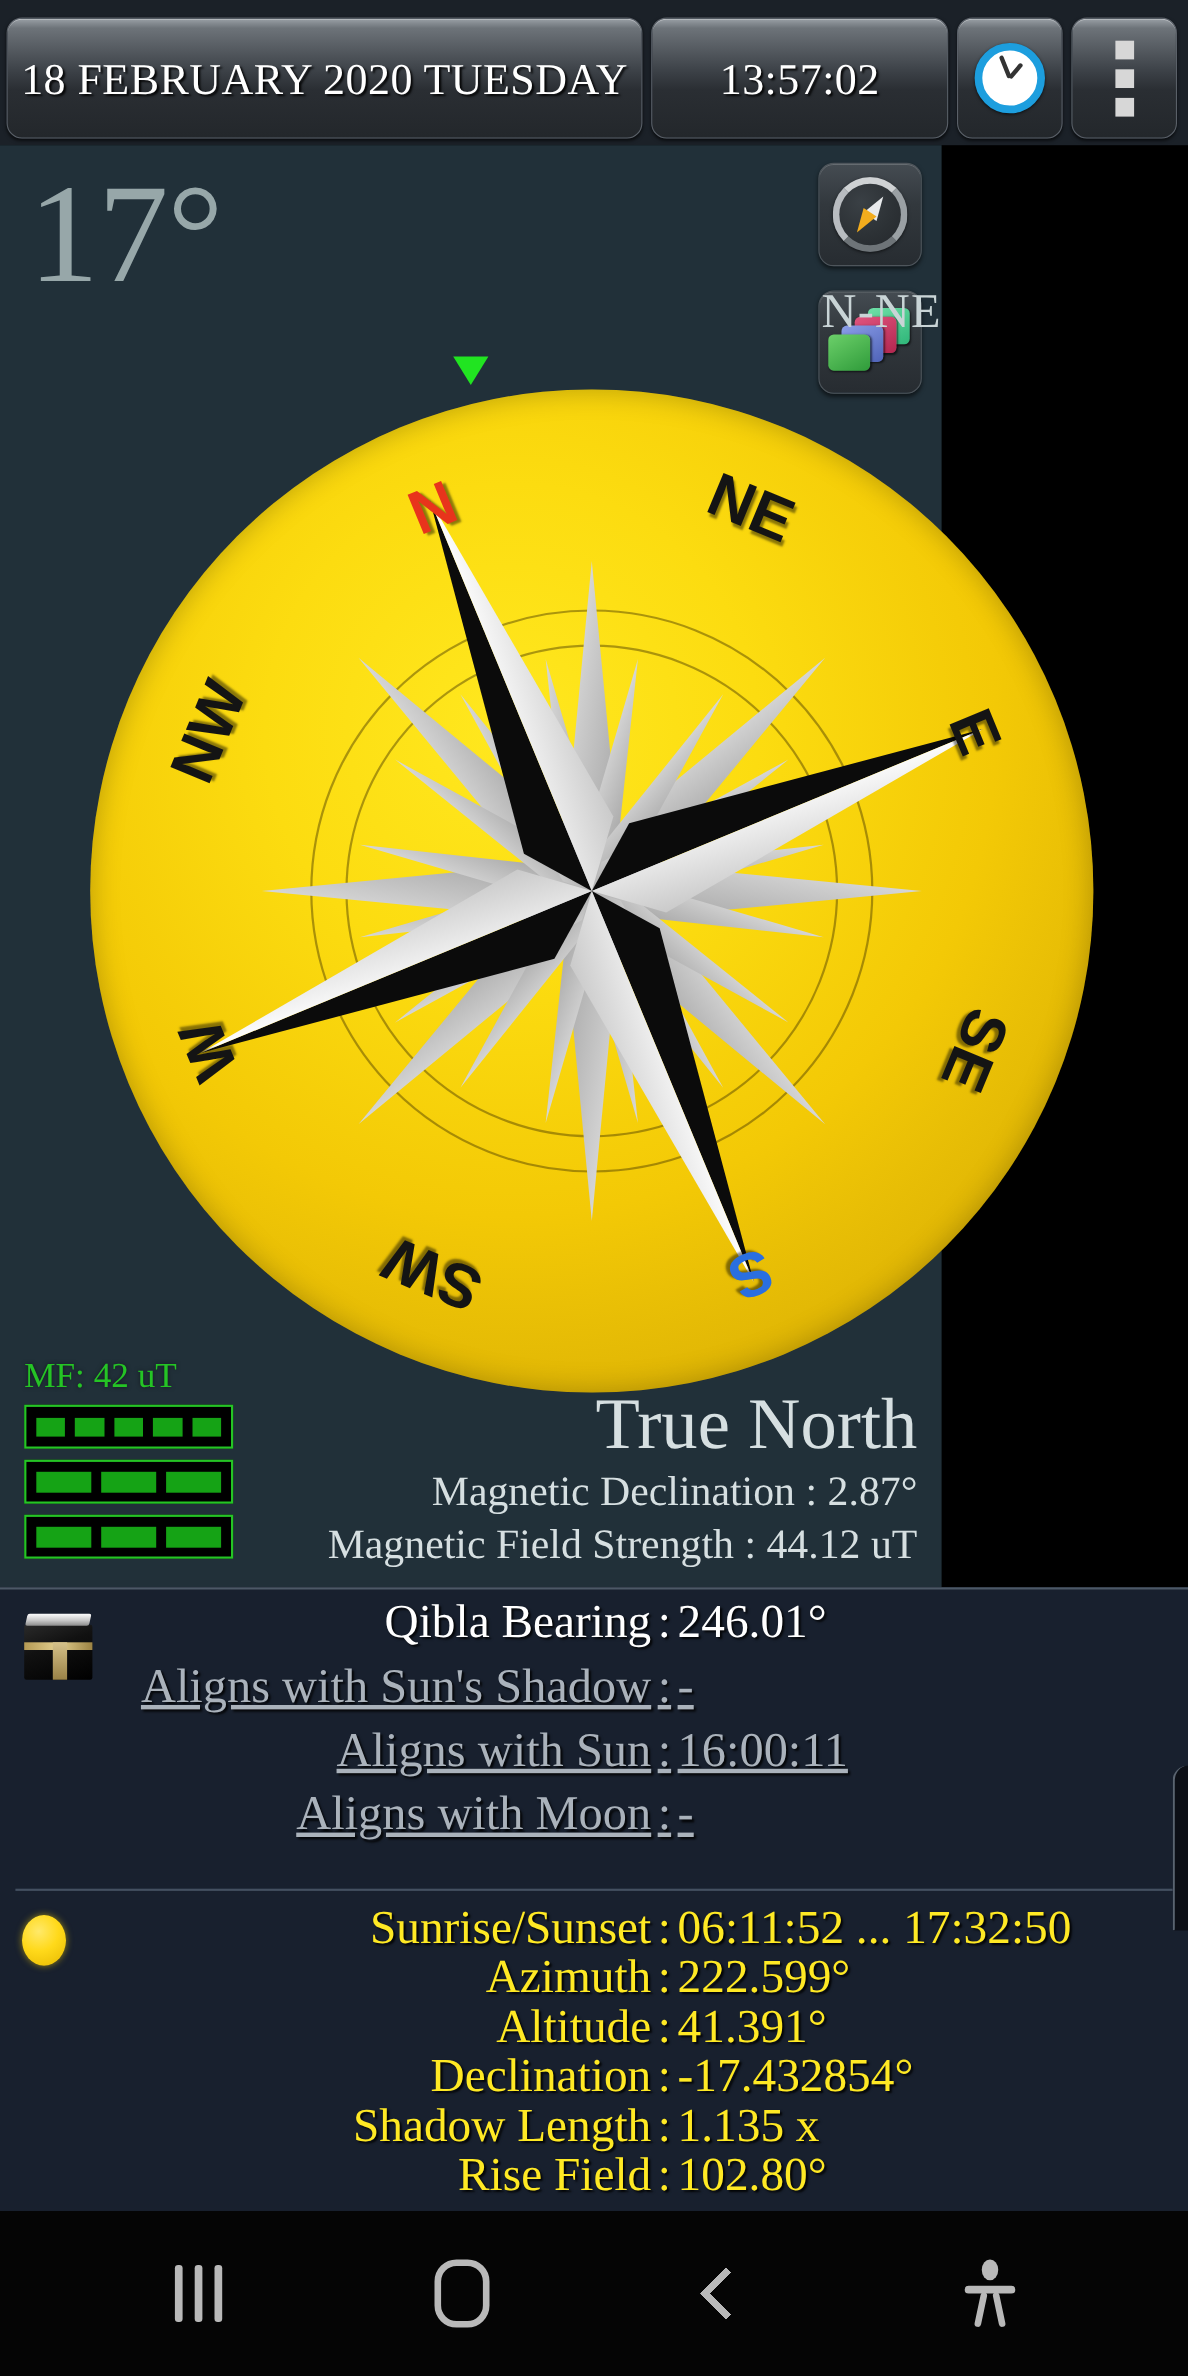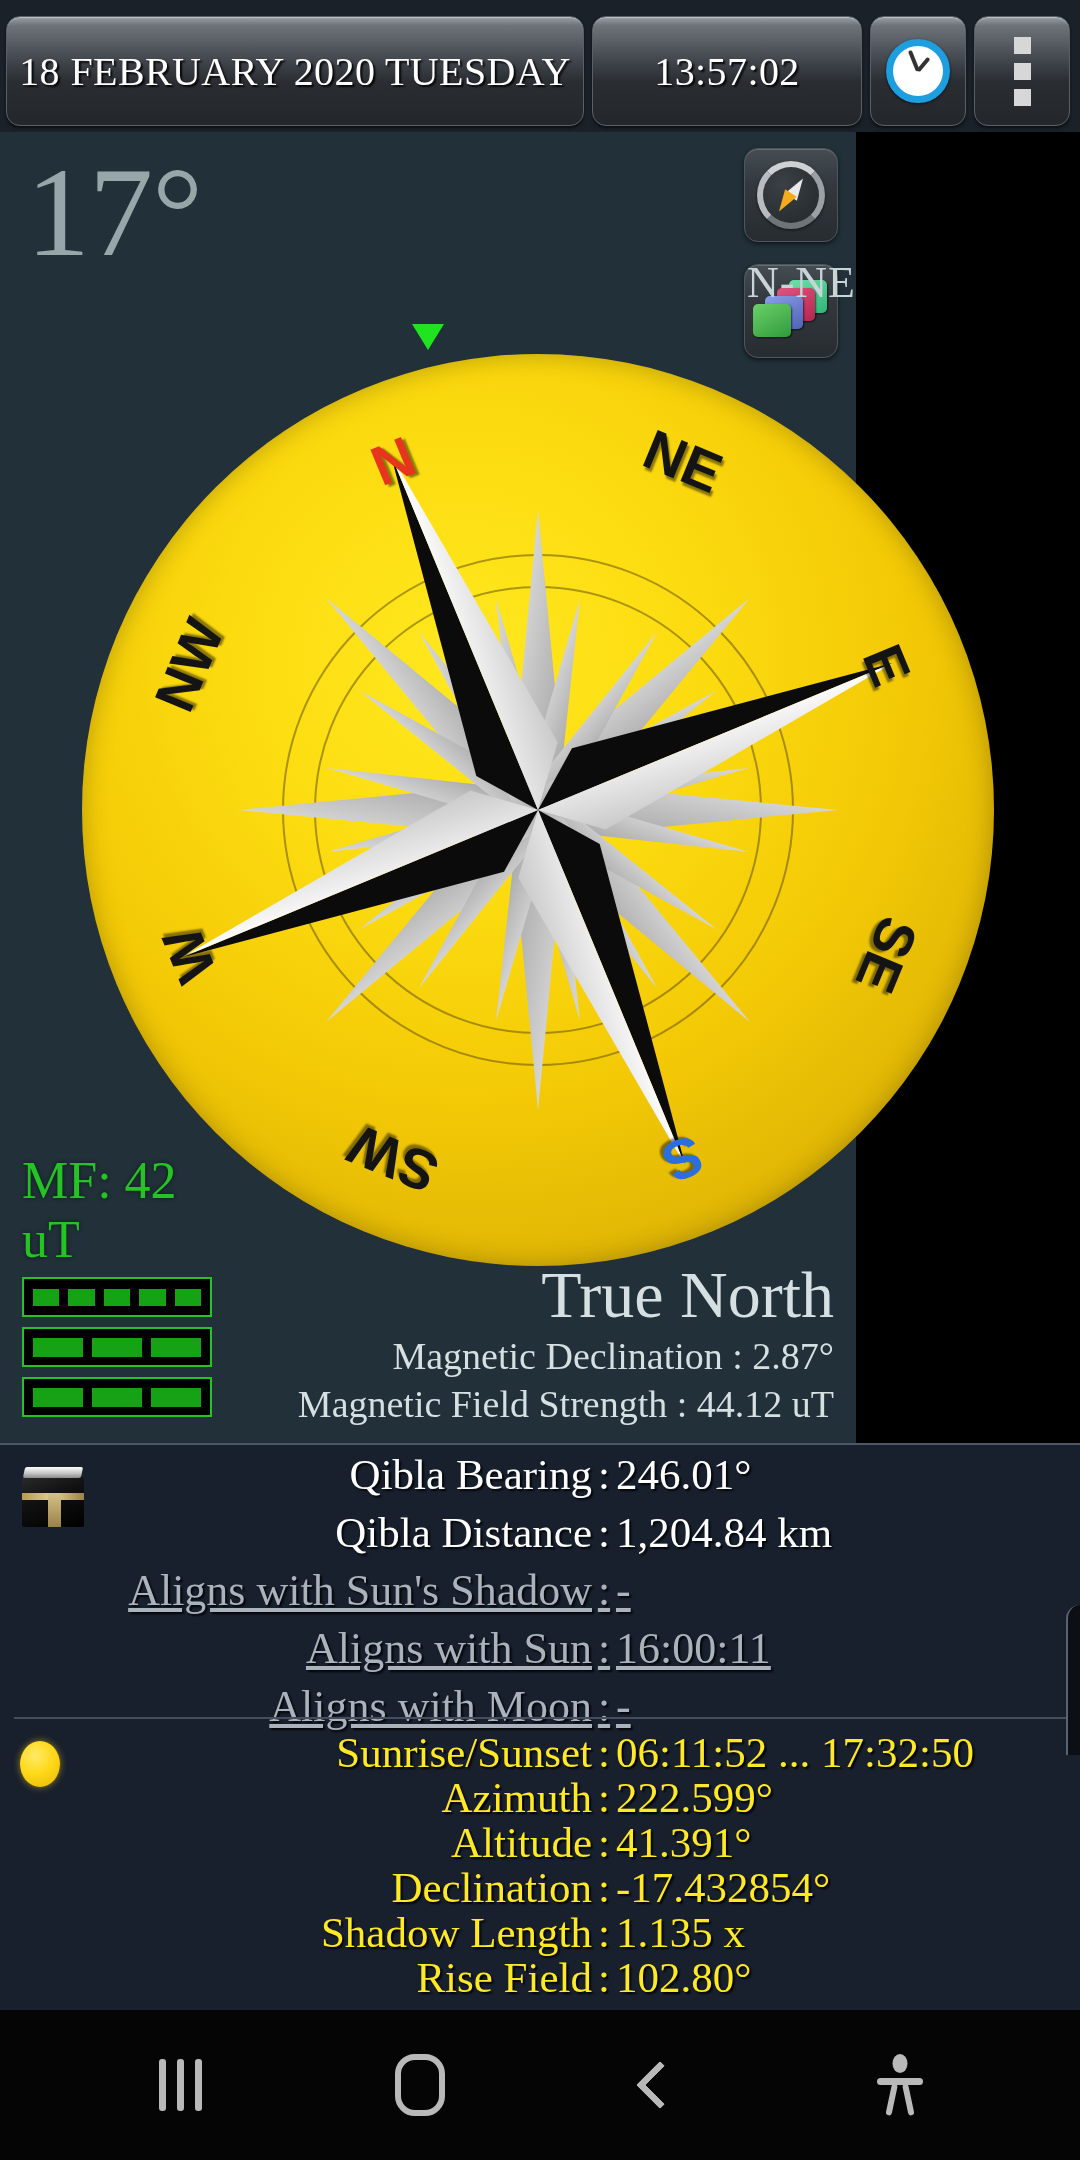--- a/index.html
+++ b/index.html
@@ -114,21 +114,21 @@
     transform-origin:0 0;
     text-shadow:3px 3px 2px rgba(0,0,0,.45);
     white-space:nowrap;
   }
   .dirlabel > span{ display:block; transform:translate(-50%,-50%); }
 
   #star{ position:absolute; left:0; top:0; width:912px; height:912px; }
 
   
   #mf-block{ position:absolute; left:22px; bottom:16px; width:190px; }
-  #mf-label{ font-size:52px; color:#25c425; margin-bottom:8px; text-shadow:0 0 4px rgba(0,0,0,.5);}
+  #mf-label{ font-size:32px; color:#25c425; margin-bottom:8px; text-shadow:0 0 4px rgba(0,0,0,.5);}
   .mf-row{ height:40px; background:#000; border:2px solid #25c425; margin-bottom:10px;
     display:flex; align-items:center; gap:9px; padding:0 9px; }
   .mf-row i{ display:block; height:17px; background:#15a315; flex:1; }
   .mf-row.r2 i, .mf-row.r3 i{ height:19px; }
 
   
   #tn-block{ position:absolute; right:22px; bottom:14px; text-align:right; color:#d6dfe1; }
   #tn-title{ font-size:66px; line-height:1.12; }
   .tn-line{ font-size:38px; line-height:1.28; }
 
@@ -430,25 +430,20 @@
       <span class="kb-door"></span>
   </div>
 
   <table class="rows" id="qibla-rows">
       <tbody>
         <tr class="bright">
           <td class="k">Qibla Bearing</td>
           <td class="c">:</td>
           <td class="v">246.01°</td>
         </tr>
-        <tr class="bright">
-          <td class="k">Qibla Distance</td>
-          <td class="c">:</td>
-          <td class="v">1,204.84 km</td>
-        </tr>
         <tr class="dim">
           <td class="k">Aligns with Sun's Shadow</td>
           <td class="c">:</td>
           <td class="v">-</td>
         </tr>
         <tr class="dim">
           <td class="k">Aligns with Sun</td>
           <td class="c">:</td>
           <td class="v">16:00:11</td>
         </tr>

